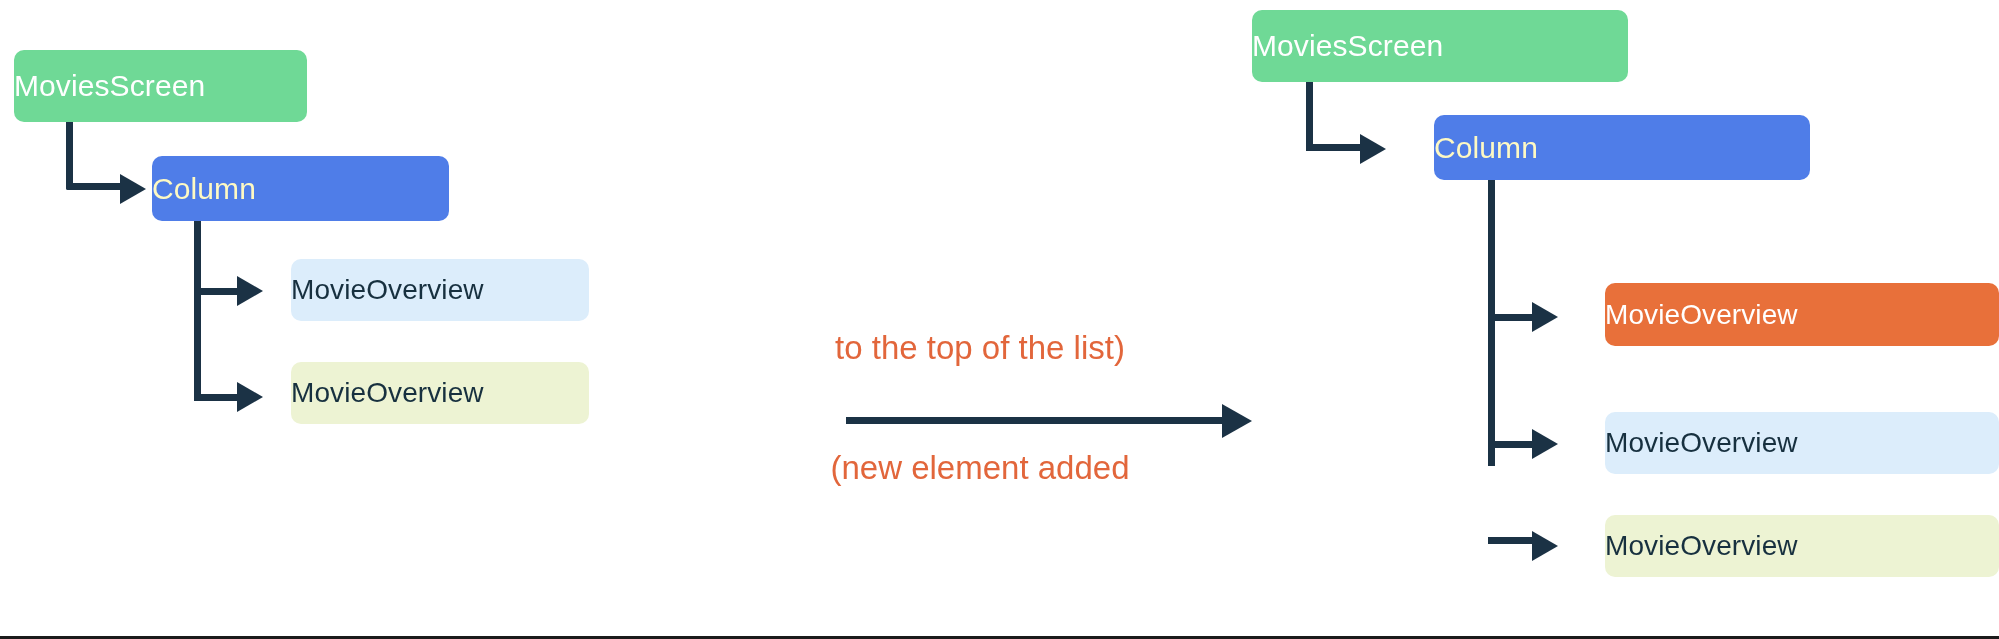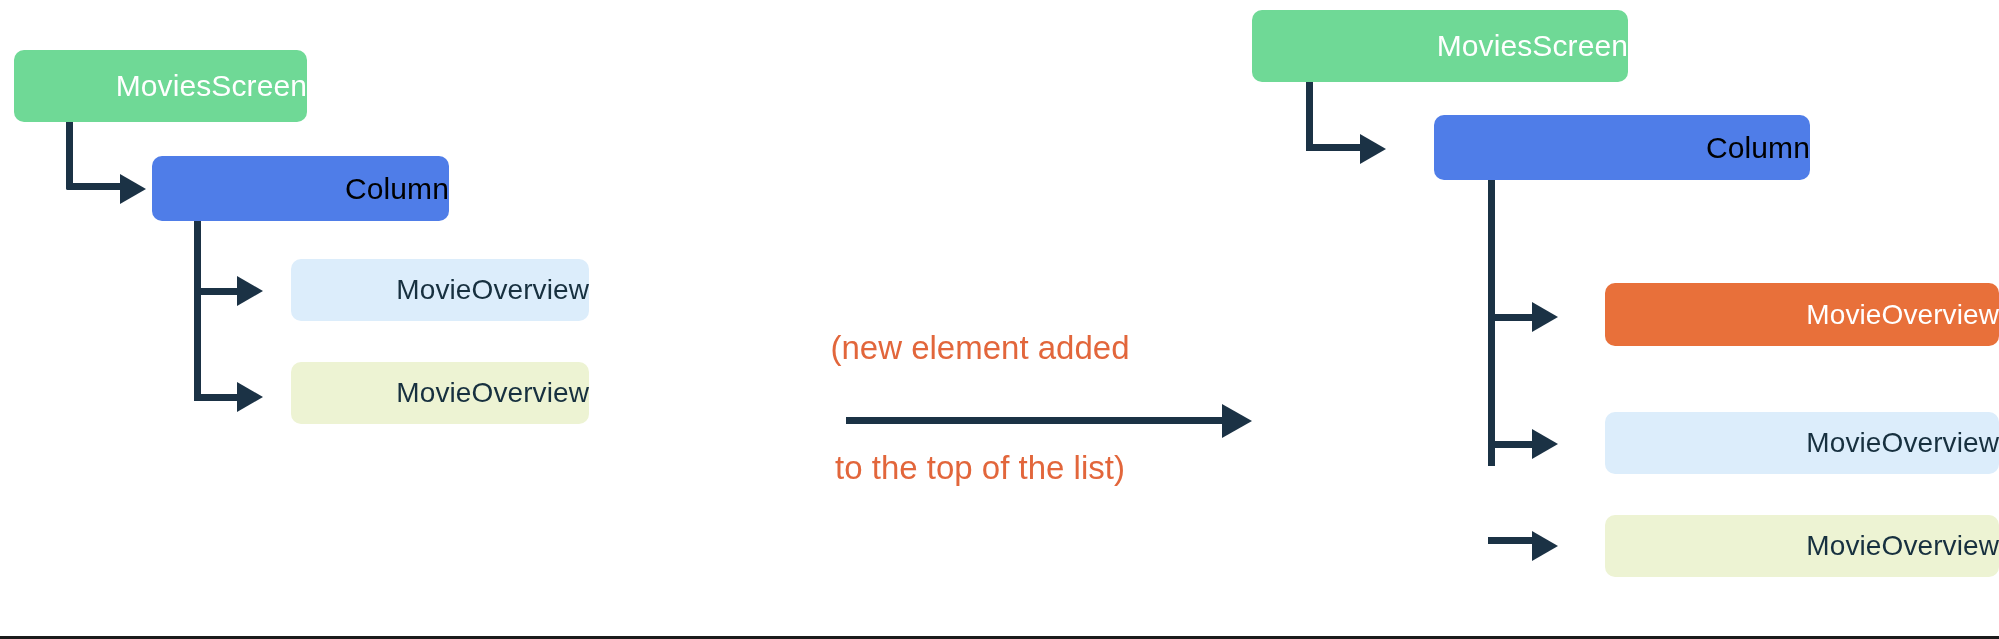--- a/index.html
+++ b/index.html
@@ -13,30 +13,30 @@
   #stage {
     position: relative;
     width: 1999px;
     height: 639px;
     background: #ffffff;
   }
   .node {
     position: absolute;
     display: flex;
     align-items: center;
-    justify-content: flex-end;
+    justify-content: flex-start;
     border-radius: 10px;
     white-space: nowrap;
     letter-spacing: 0.1px;
   }
   .node-label { line-height: 1; }
 
   
   .c-green  { background: #6FD996; color: #ffffff; }
-  .c-blue   { background: #4F7DE8; color: #000000; }
+  .c-blue   { background: #4F7DE8; color: #fef9c3; }
   .c-orange { background: #E8703A; color: #ffffff; }
   .c-lblue  { background: #DCEDFB; color: #17303F; }
   .c-lgreen { background: #EDF3D3; color: #17303F; }
 
   
   .conn { position: absolute; background: #1B3245; }
   .conn-v { width: 7px; }
   .conn-h { height: 7px; }
   .arrowhead {
     position: absolute;
@@ -116,22 +116,22 @@
 
     <div class="node c-lgreen" style="left:291px; top:362px; width:298px; height:62px; font-size:28px;">
       <span class="node-label">MovieOverview</span>
     </div>
 
   </div>
 
   <div>
 
     <div id="caption" style="left:660px; top:247px; width:640px; font-size:33px;">
+      <span class="cap-line">to the top of the list)</span>
       <span class="cap-line">(new element added</span>
-      <span class="cap-line">to the top of the list)</span>
     </div>
 
     <div id="trans-shaft" style="left:846px; top:417px; width:380px;"></div>
     <div id="trans-head" style="left:1222px; top:404px;"></div>
 
   </div>
 
   <div>
 
     <div class="node c-green" style="left:1252px; top:10px; width:376px; height:72px; font-size:30px;">

